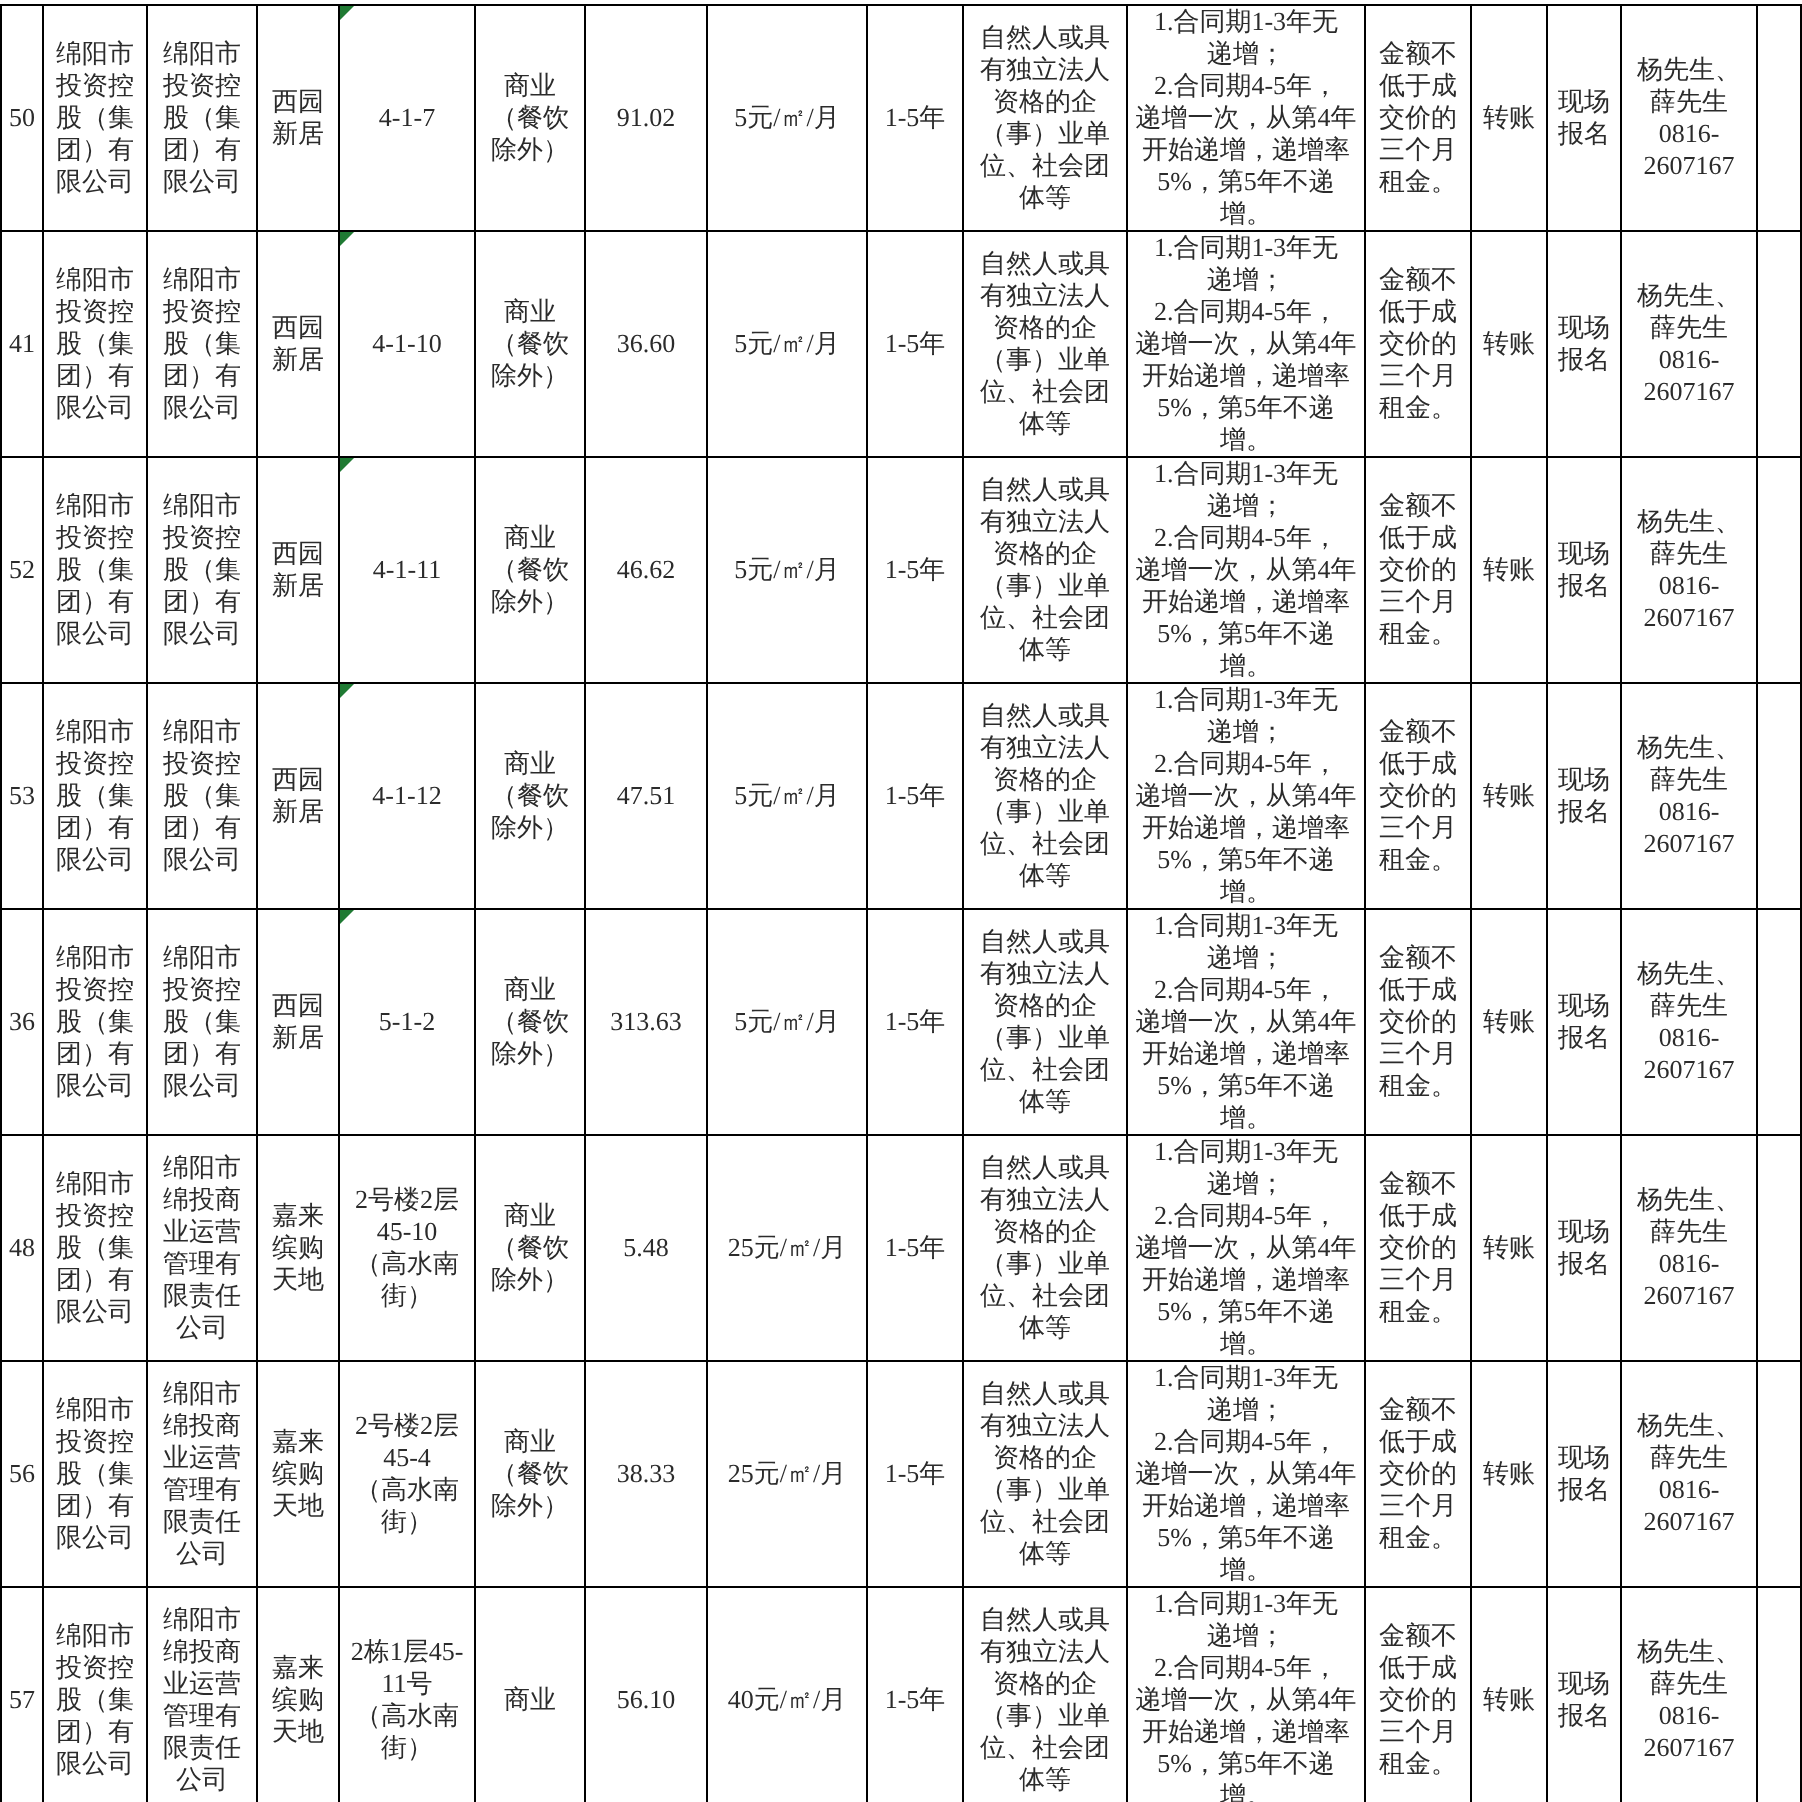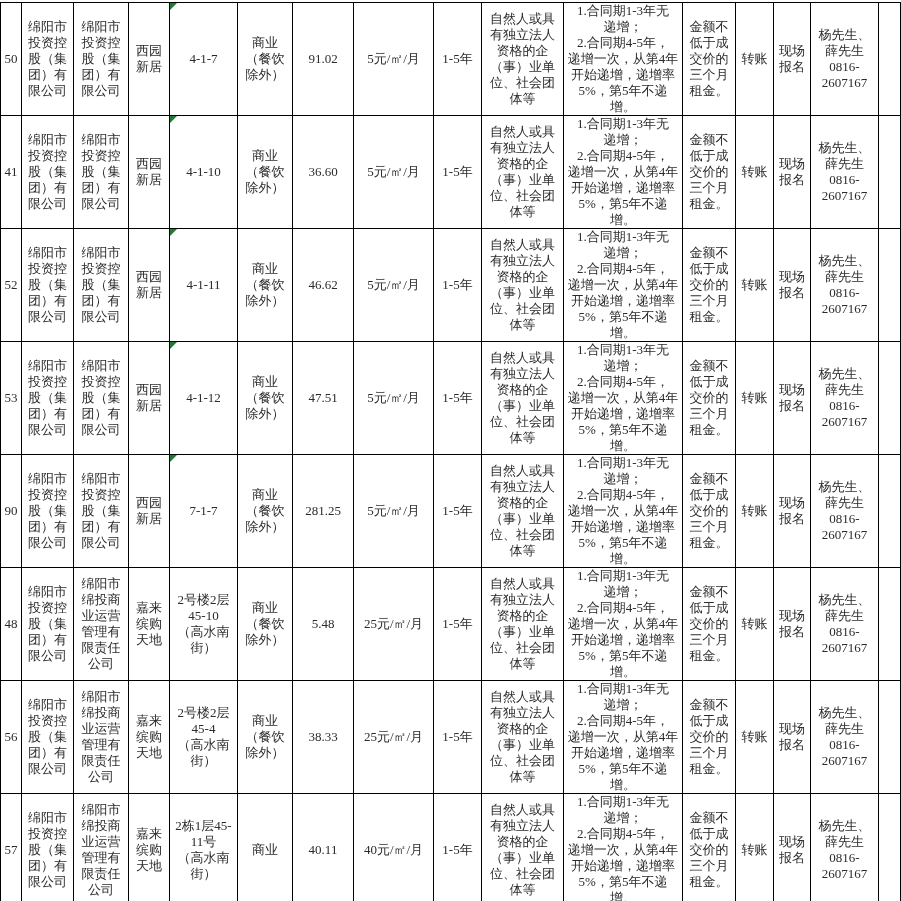--- a/index.html
+++ b/index.html
@@ -248,38 +248,38 @@
         <td><span class="txt">转账</span></td>
         <td><span class="txt">现场
 报名</span></td>
         <td><span class="txt">杨先生、
 薛先生
 0816-
 2607167</span></td>
         <td></td>
       </tr>
       <tr style="height: 96px;">
-        <td><span class="txt">90</span></td>
+        <td><span class="txt">36</span></td>
         <td><span class="txt">绵阳市
 投资控
 股（集
 团）有
 限公司</span></td>
         <td><span class="txt">绵阳市
 投资控
 股（集
 团）有
 限公司</span></td>
         <td><span class="txt">西园
 新居</span></td>
-        <td><span class="txt">7-1-7</span><i class="flag"></i></td>
-        <td><span class="txt">商业
-（餐饮
-除外）</span></td>
-        <td><span class="txt">281.25</span></td>
+        <td><span class="txt">5-1-2</span><i class="flag"></i></td>
+        <td><span class="txt">商业
+（餐饮
+除外）</span></td>
+        <td><span class="txt">313.63</span></td>
         <td><span class="txt">5元/㎡/月</span></td>
         <td><span class="txt">1-5年</span></td>
         <td class="c-left c-elig"><span class="txt">自然人或具
 有独立法人
 资格的企
 （事）业单
 位、社会团
 体等</span></td>
         <td class="c-left c-terms"><span class="txt">1.合同期1-3年无
 递增；
@@ -419,21 +419,21 @@
 限责任
 公司</span></td>
         <td><span class="txt">嘉来
 缤购
 天地</span></td>
         <td><span class="txt">2栋1层45-
 11号
 （高水南
 街）</span></td>
         <td><span class="txt">商业</span></td>
-        <td><span class="txt">40.11</span></td>
+        <td><span class="txt">56.10</span></td>
         <td><span class="txt">40元/㎡/月</span></td>
         <td><span class="txt">1-5年</span></td>
         <td class="c-left c-elig"><span class="txt">自然人或具
 有独立法人
 资格的企
 （事）业单
 位、社会团
 体等</span></td>
         <td class="c-left c-terms"><span class="txt">1.合同期1-3年无
 递增；

